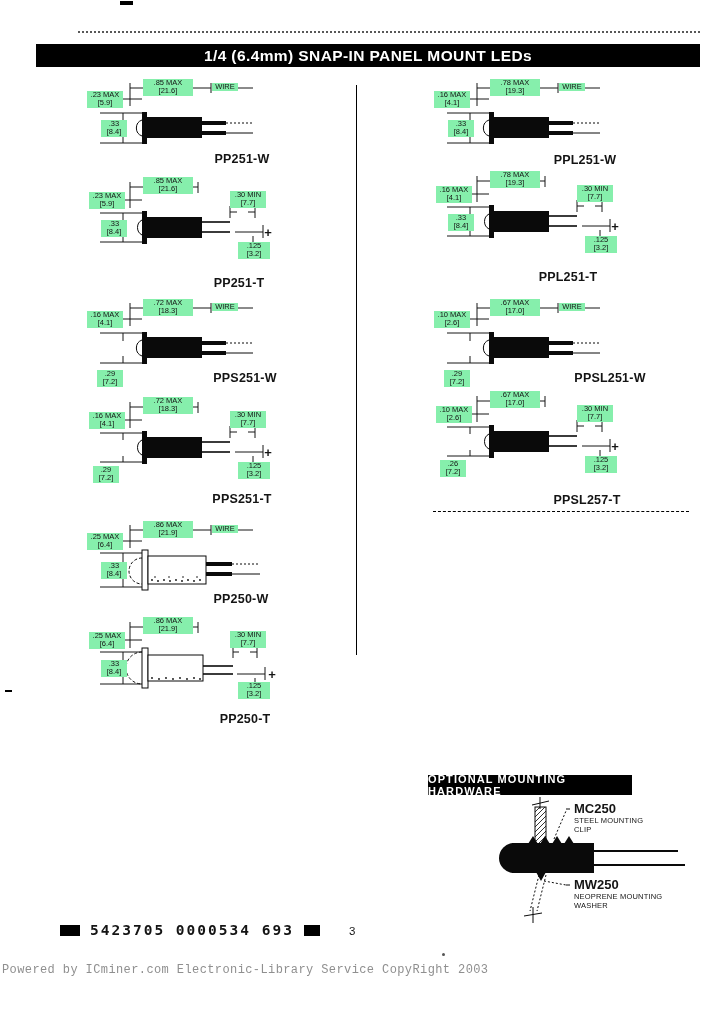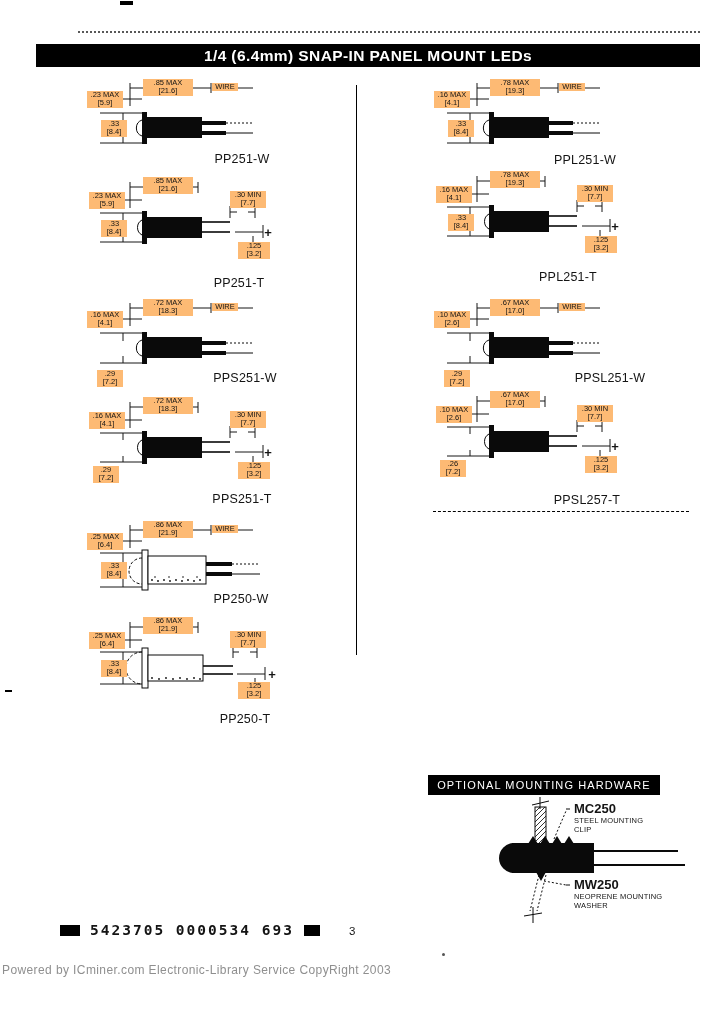--- a/index.html
+++ b/index.html
@@ -1,49 +1,49 @@
 <!DOCTYPE html>
 <html><head>
 <meta charset="utf-8">
 <style>
   *{margin:0;padding:0;box-sizing:border-box}
   html,body{width:720px;height:1012px}
   body{position:relative;background:#fff;font-family:"Liberation Sans",sans-serif;color:#141414;overflow:hidden}
   .banner{position:absolute;background:#000;color:#fff;display:flex;align-items:center;justify-content:center}
   #title-banner{left:36px;top:44px;width:664px;height:23px;font-size:15.5px;font-weight:bold;letter-spacing:.4px}
-  #hw-banner{left:428px;top:775px;width:232px;height:20px;font-size:11px;font-weight:normal;letter-spacing:1.1px}
+  #hw-banner{left:428px;top:775px;width:204px;height:20px;font-size:11px;font-weight:bold;letter-spacing:1.1px}
   .diag{position:absolute}
   .diag svg{position:absolute;left:0;top:0}
-  .dim{position:absolute;font-size:7.5px;line-height:1.12;text-align:center;background:#fdba74}
+  .dim{position:absolute;font-size:7.5px;line-height:1.12;text-align:center;background:#86efac}
   .dim span{display:block;white-space:nowrap}
   .d-top{left:58px;top:-1px;width:50px}
   .d-lt{left:2px;top:11px;width:36px}
   .d-left{left:16px;top:40px;width:26px}
   .d-left.low{left:12px;top:70px}
   .t .d-lt{top:14px;left:4px}
   .t .d-left{top:42px}
   .t .d-left.low{left:8px;top:68px}
   .d-wire{left:127px;top:3px;width:26px}
   .d-right{left:145px;top:13px;width:36px}
   .d-br{left:153px;top:64px;width:32px}
   .d-plus{left:176px;top:48px;width:14px;font-size:13px;font-weight:bold;background:transparent}
-  .model{position:absolute;transform:translateX(-50%);font-size:12.5px;font-weight:normal;white-space:nowrap;letter-spacing:.2px}
+  .model{position:absolute;transform:translateX(-50%);font-size:12.5px;font-weight:bold;white-space:nowrap;letter-spacing:.2px}
   .hw-code{position:absolute;font-size:13px;font-weight:bold;white-space:nowrap}
   .hw-desc{position:absolute;font-size:7.5px;letter-spacing:.2px;white-space:nowrap}
   #divider{position:absolute;left:356px;top:85px;width:1px;height:570px;background:#000}
   #dash-sep{position:absolute;left:433px;top:511px;width:256px;border-top:1px dashed #000}
   #dotline{position:absolute;left:78px;top:31px;width:622px;border-top:2px dotted #3c3c3c;opacity:.85}
   #mark-top{position:absolute;left:120px;top:1px;width:13px;height:4px;background:#000}
   #mark-left{position:absolute;left:5px;top:690px;width:7px;height:2px;background:#000}
   #mark-dot{position:absolute;left:442px;top:953px;width:3px;height:3px;background:#555;border-radius:50%}
   #barcode{position:absolute;left:60px;top:922px;display:flex;align-items:center;gap:10px;font-family:"DejaVu Sans Mono",monospace;font-weight:bold;font-size:14.5px;letter-spacing:2px}
   .bar-block{width:20px;height:11px;background:#000}
   .bar-block.sm{width:16px}
   #page-num{position:absolute;left:349px;top:925px;font-size:11.5px}
-  #footer{position:absolute;left:2px;top:963px;font-family:Liberation Sans, sans-serif;font-size:12px;color:#8f8f8f;letter-spacing:.4px;white-space:nowrap}
+  #footer{position:absolute;left:2px;top:963px;font-family:Liberation Mono, monospace;font-size:12px;color:#8f8f8f;letter-spacing:.4px;white-space:nowrap}
 </style>
 </head>
 <body>
 
 <svg width="0" height="0" style="position:absolute" aria-hidden="true">
   <defs>
     <pattern id="hatch" width="5" height="5" patternUnits="userSpaceOnUse">
       <path d="M0 5 L5 0" stroke="#000" stroke-width="0.8"></path>
     </pattern>
 

